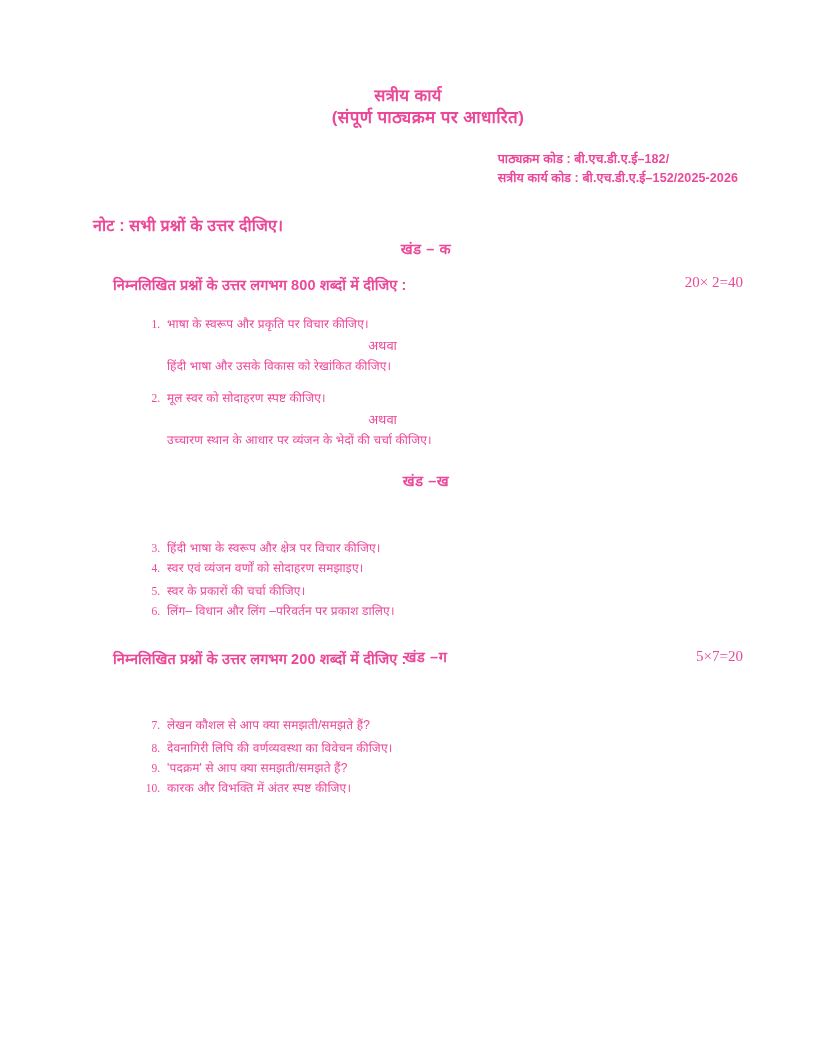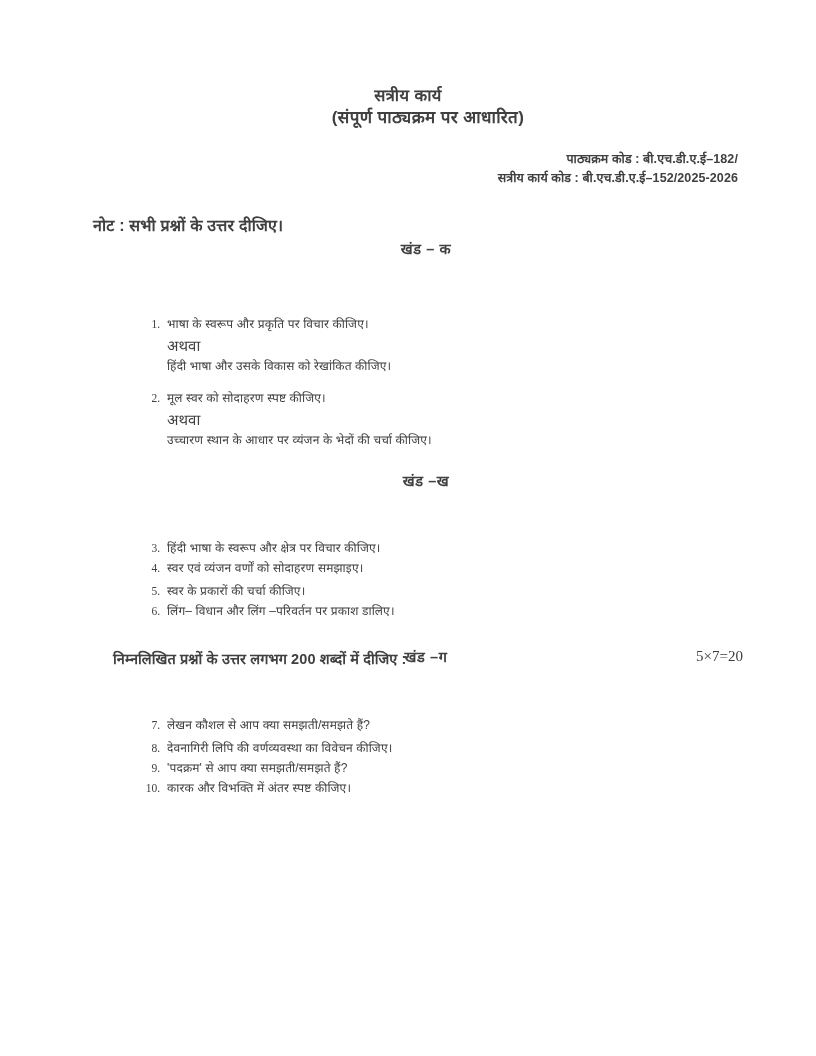--- a/index.html
+++ b/index.html
@@ -6,21 +6,21 @@
     margin: 0;
     padding: 0;
     background: #ffffff;
   }
   .page {
     position: relative;
     width: 816px;
     height: 1056px;
     background: #ffffff;
     font-family: "Liberation Sans", "DejaVu Sans", sans-serif;
-    color: #404040;
+    color: #ec4899;
     overflow: hidden;
   }
 
   
   .title-block {
     position: absolute;
     top: 84px;
     left: 0;
     width: 816px;
     text-align: center;
@@ -35,21 +35,20 @@
     font-size: 17px;
     line-height: 24px;
     padding-left: 40px;
   }
 
   
   .code-block {
     position: absolute;
     top: 150px;
     right: 78px;
-    text-align: right;
     font-weight: bold;
     font-size: 12.5px;
     line-height: 18.5px;
     letter-spacing: 0.1px;
   }
 
   
   .note {
     position: absolute;
     top: 214px;
@@ -124,23 +123,23 @@
   .qtext {
     display: block;
     margin-left: 47px;
     font-size: 12px;
     line-height: 21px;
     letter-spacing: 0.15px;
   }
   .qalt {
     display: block;
     margin-left: 47px;
-    font-size: 15px;
+    font-size: 13px;
     line-height: 21px;
-    text-align: left;
+    text-align: right;
     width: 230px;
   }
   .tight .qrow { min-height: 20px; }
   .tight .qnum { line-height: 20px; }
   .tight .qtext { line-height: 20px; }
 
   .gap-top { margin-top: 3px; }
 </style>
 </head>
 <body>
@@ -153,20 +152,24 @@
   </div>
 
   <div class="code-block">
     <div>पाठ्यक्रम कोड : बी.एच.डी.ए.ई–182/</div>
     <div>सत्रीय कार्य कोड : बी.एच.डी.ए.ई–152/2025-2026</div>
   </div>
 
   <div class="note">नोट : सभी प्रश्नों के उत्तर दीजिए।</div>
 
   <div class="section-heading sh-a">खंड – क</div>
+  <div class="instruction ins-a">
+    <span>निम्नलिखित प्रश्नों  के उत्तर लगभग 800 शब्दों में दीजिए :</span>
+    <span class="marks">20× 2=40</span>
+  </div>
 
   <div class="qlist ql-a">
     <div class="qrow">
       <span class="qnum">1.</span>
       <span class="qtext">भाषा के स्वरूप और प्रकृति पर विचार कीजिए।</span>
     </div>
     <div class="qrow">
       <span class="qalt">अथवा</span>
     </div>
     <div class="qrow">

